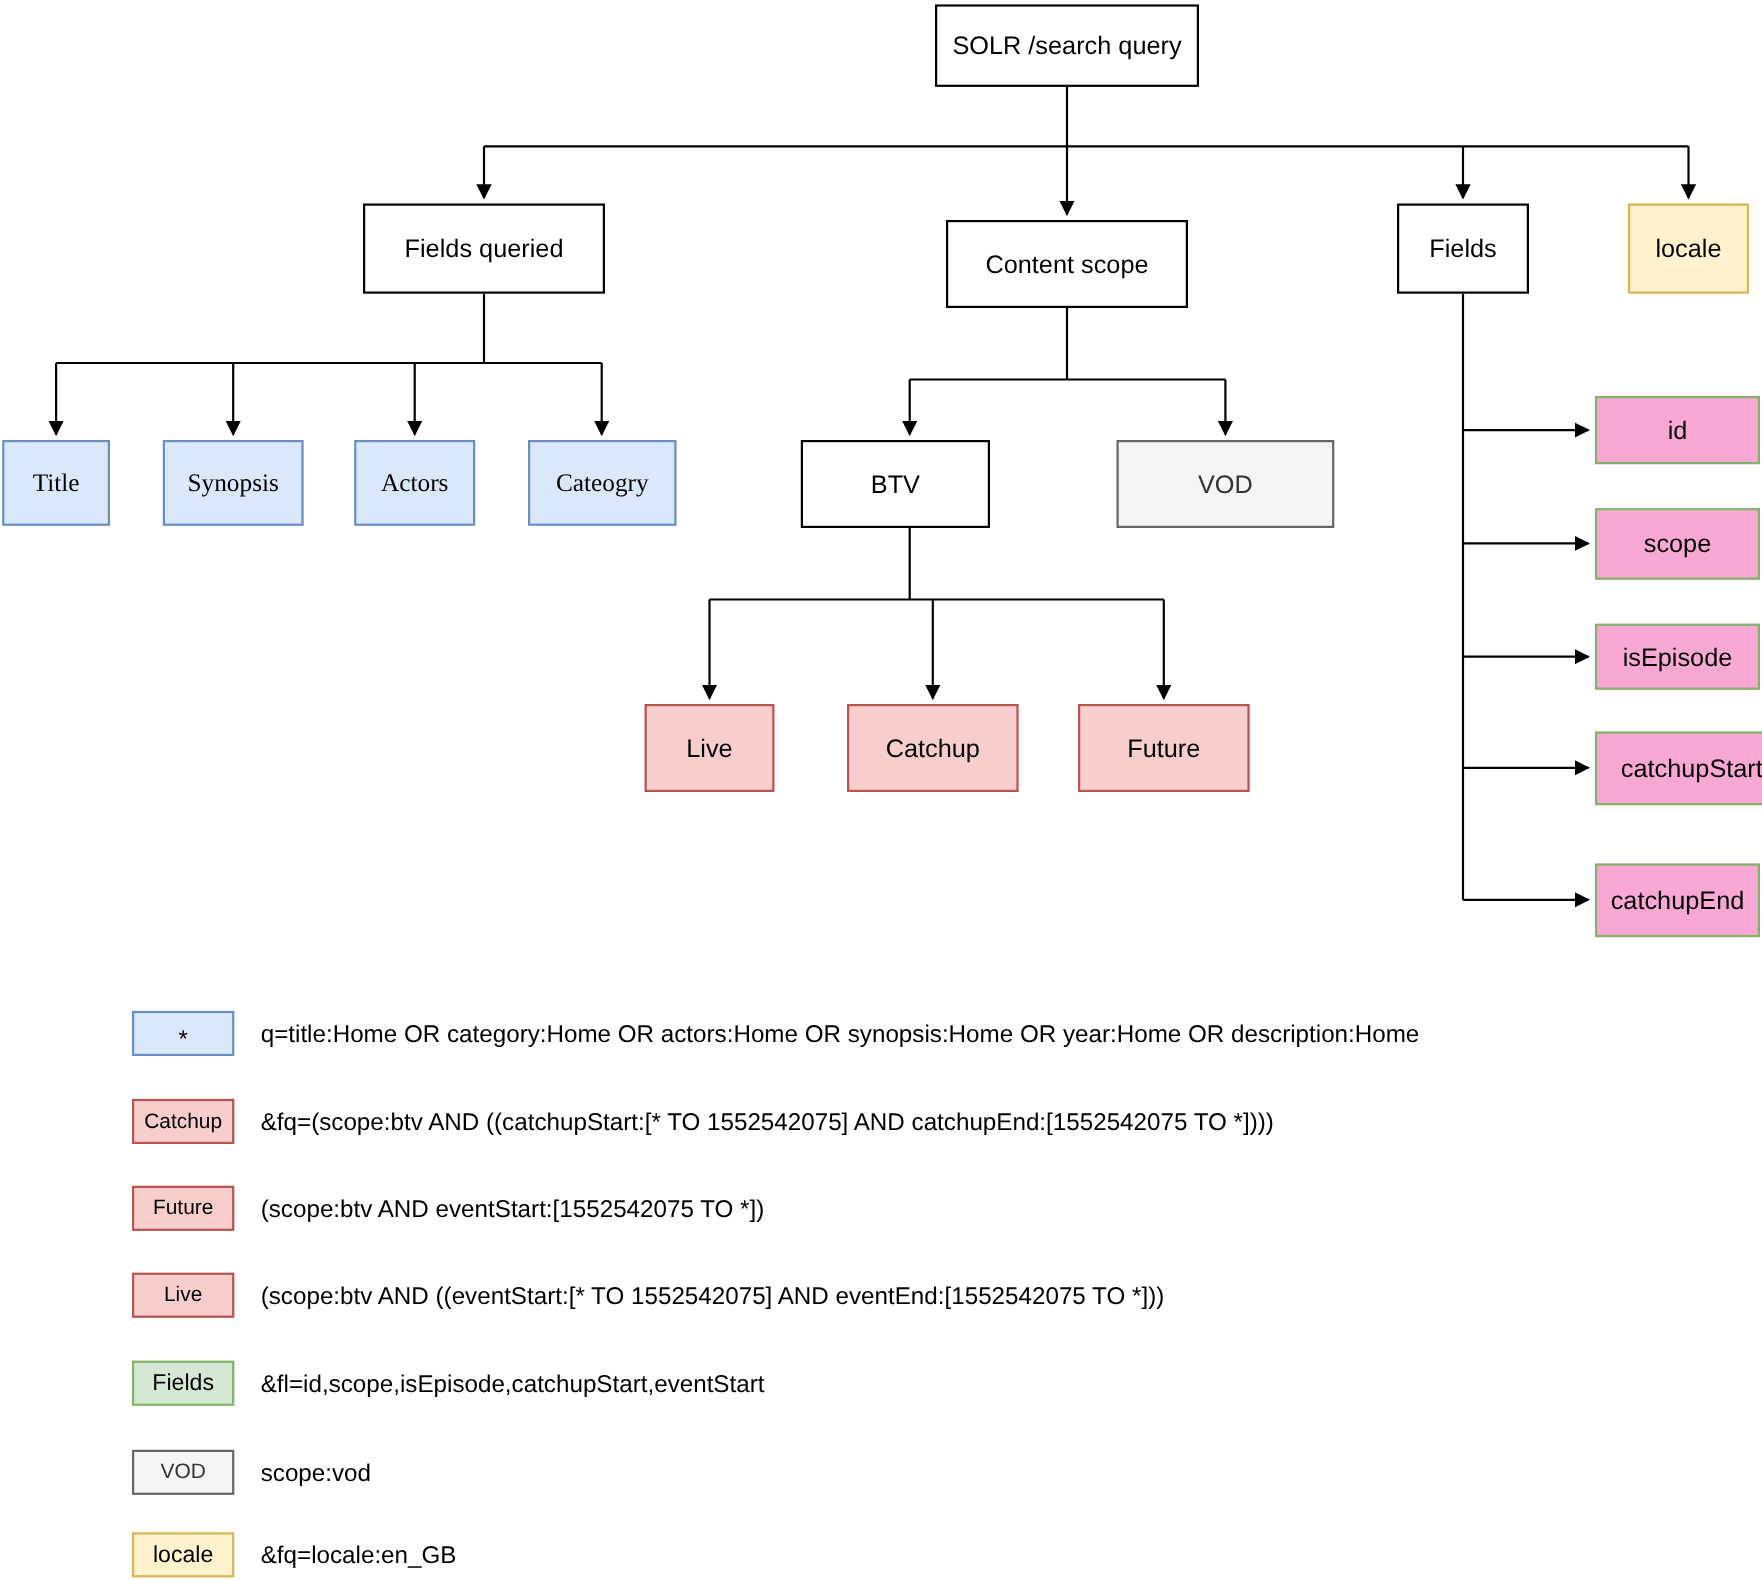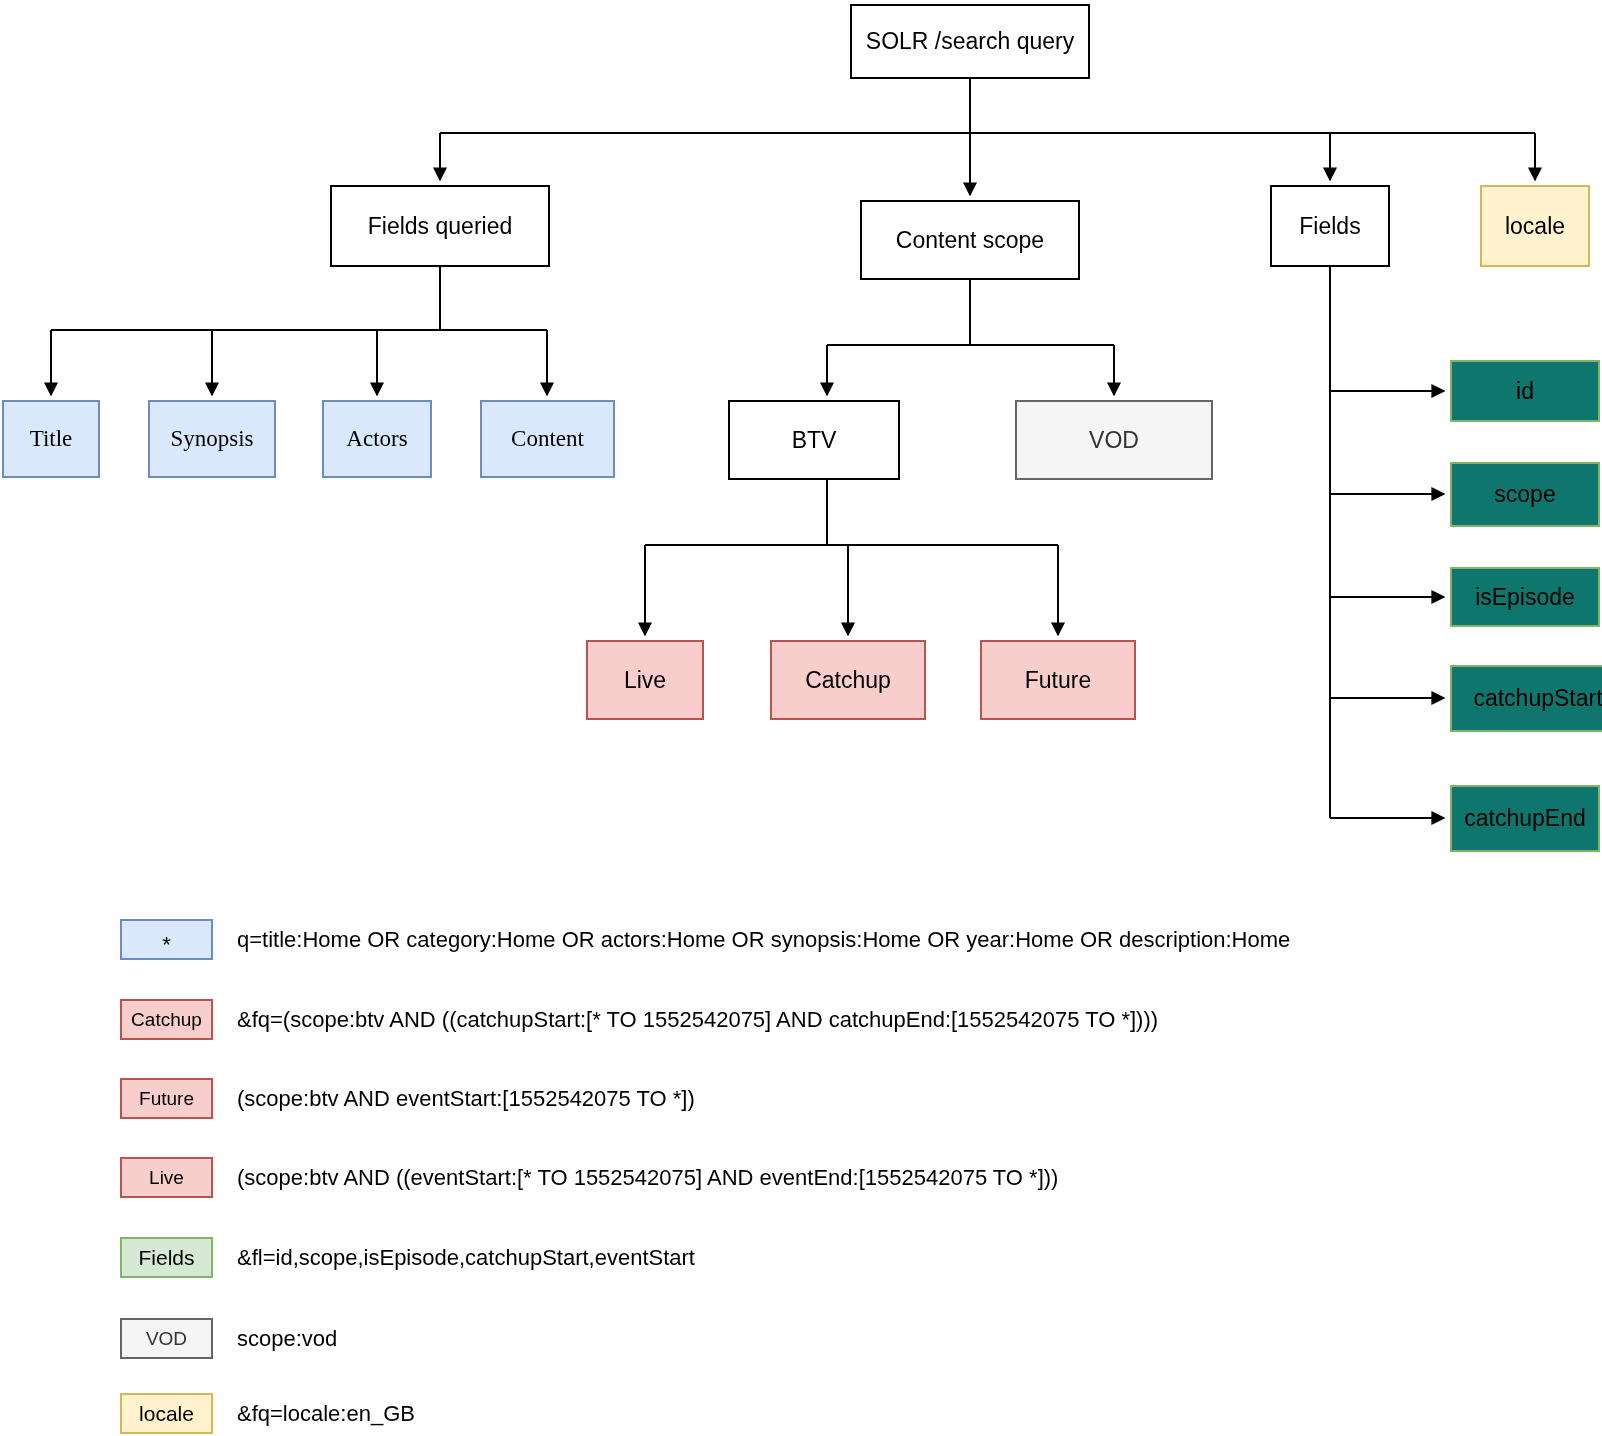--- a/index.html
+++ b/index.html
@@ -5,21 +5,21 @@
   html,body{margin:0;padding:0;background:#ffffff;}
   body{width:1602px;height:1436px;overflow:hidden;
        font-family:"Liberation Sans", sans-serif;color:#000;}
   #stage{position:relative;width:1602px;height:1436px;background:#fff;}
   #wires{position:absolute;left:0;top:0;z-index:1;}
   .node{position:absolute;z-index:2;display:flex;align-items:center;justify-content:center;
         font-size:23px;text-align:center;box-sizing:border-box;background:#fff;
         border:2px solid #000;line-height:1.15;}
   .node.blue  {background:#dae8fc;border-color:#6c8ebf;font-family:Liberation Serif, serif;}
   .node.red   {background:#f8cecc;border-color:#b85450;}
-  .node.green {background:#0f766e;border-color:#82b366;}
+  .node.green {background:#f9a8d4;border-color:#82b366;}
   .node.yellow{background:#fff2cc;border-color:#d6b656;}
   .node.gray  {background:#f5f5f5;border-color:#666666;color:#333333;}
   .legend-box{position:absolute;left:120px;width:93px;height:41px;z-index:2;
         display:flex;align-items:center;justify-content:center;box-sizing:border-box;
         border:2px solid #000;font-size:19px;}
   .legend-box.lg{font-size:21px;}
   .legend-box.blue  {background:#dae8fc;border-color:#6c8ebf;}
   .legend-box.red   {background:#f8cecc;border-color:#b85450;}
   .legend-box.green {background:#d5e8d4;border-color:#82b366;}
   .legend-box.yellow{background:#fff2cc;border-color:#d6b656;}
@@ -78,21 +78,21 @@
   <div class="node" style="left:850px;top:4px;width:240px;height:75px">SOLR /search query</div>
 
   <div class="node" style="left:860px;top:200px;width:220px;height:80px">Content scope</div>
   <div class="node" style="left:330px;top:185px;width:220px;height:82px">Fields queried</div>
   <div class="node" style="left:1270px;top:185px;width:120px;height:82px">Fields</div>
   <div class="node yellow" style="left:1480px;top:185px;width:110px;height:82px">locale</div>
 
   <div class="node blue" style="left:2px;top:400px;width:98px;height:78px">Title</div>
   <div class="node blue" style="left:148px;top:400px;width:128px;height:78px">Synopsis</div>
   <div class="node blue" style="left:322px;top:400px;width:110px;height:78px">Actors</div>
-  <div class="node blue" style="left:480px;top:400px;width:135px;height:78px">Content</div>
+  <div class="node blue" style="left:480px;top:400px;width:135px;height:78px">Cateogry</div>
 
   <div class="node" style="left:728px;top:400px;width:172px;height:80px">BTV</div>
   <div class="node gray" style="left:1015px;top:400px;width:198px;height:80px">VOD</div>
 
   <div class="node red" style="left:586px;top:640px;width:118px;height:80px">Live</div>
   <div class="node red" style="left:770px;top:640px;width:156px;height:80px">Catchup</div>
   <div class="node red" style="left:980px;top:640px;width:156px;height:80px">Future</div>
 
   <div class="node green" style="left:1450px;top:360px;width:150px;height:62px">id</div>
   <div class="node green" style="left:1450px;top:462px;width:150px;height:65px">scope</div>

